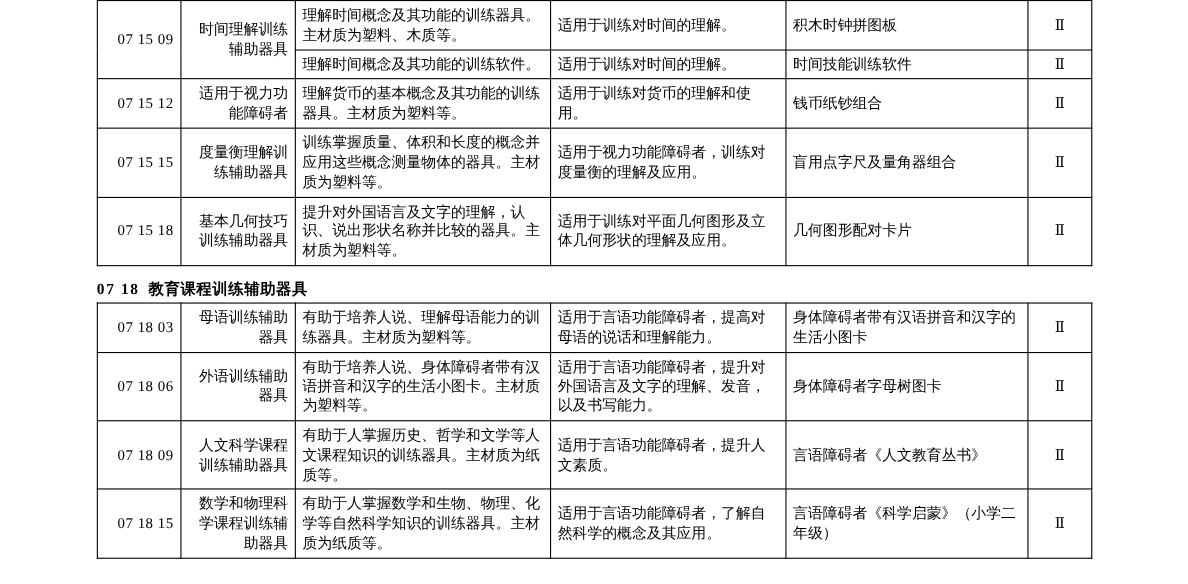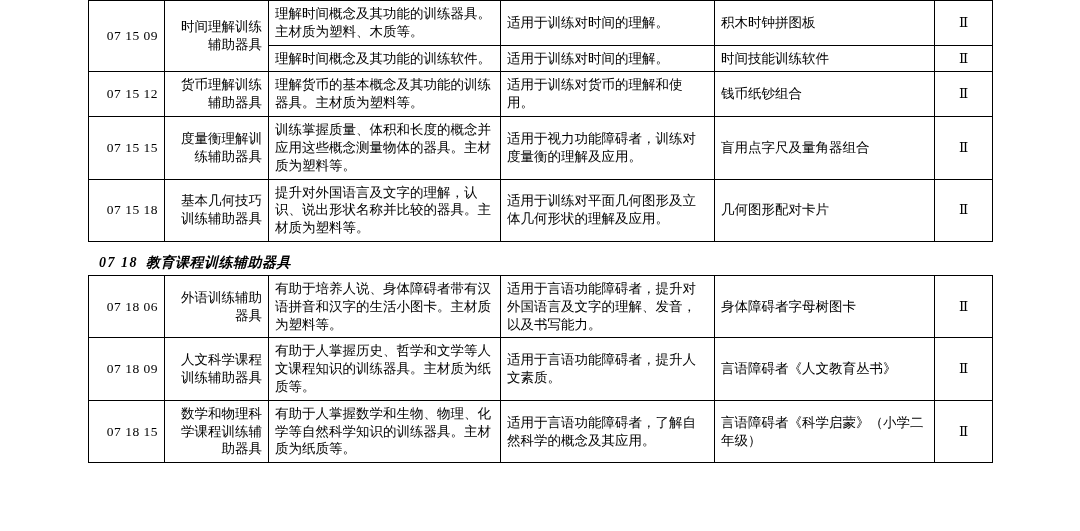--- a/index.html
+++ b/index.html
@@ -59,25 +59,24 @@
   .class-cell {
     text-align: center;
   }
   .hdr td {
     text-align: center;
     font-weight: normal;
     letter-spacing: 3px;
     padding: 3px 4px;
   }
   .section-title {
-    margin: 12px 0 3px 11px;
+    margin: 12px 0 3px 0;
     font-size: 14px;
     font-weight: bold;
     letter-spacing: 0.5px;
-    font-style: italic;
   }
   .section-title .sec-code {
     letter-spacing: 1.5px;
     margin-right: 8px;
   }
   .topcut {
     
   }
 </style>
 </head>
@@ -104,21 +103,21 @@
         <td class="class-cell">Ⅱ</td>
       </tr>
       <tr>
         <td class="desc-cell">理解时间概念及其功能的训练软件。</td>
         <td class="use-cell">适用于训练对时间的理解。</td>
         <td class="sample-cell">时间技能训练软件</td>
         <td class="class-cell">Ⅱ</td>
       </tr>
       <tr>
         <td class="code-cell">07 15 12</td>
-        <td class="name-cell">货币理解训练辅助器具</td>
+        <td class="name-cell">适用于视力功能障碍者</td>
         <td class="desc-cell">理解货币的基本概念及其功能的训练器具。主材质为塑料等。</td>
         <td class="use-cell">适用于训练对货币的理解和使用。</td>
         <td class="sample-cell">钱币纸钞组合</td>
         <td class="class-cell">Ⅱ</td>
       </tr>
       <tr>
         <td class="code-cell">07 15 15</td>
         <td class="name-cell">度量衡理解训练辅助器具</td>
         <td class="desc-cell">训练掌握质量、体积和长度的概念并应用这些概念测量物体的器具。主材质为塑料等。</td>
         <td class="use-cell">适用于视力功能障碍者，训练对度量衡的理解及应用。</td>
@@ -144,20 +143,28 @@
     <colgroup>
       <col class="c-code">
         <col class="c-name">
         <col class="c-desc">
         <col class="c-use">
         <col class="c-sample">
         <col class="c-class">
     </colgroup>
     <tbody>
       <tr>
+        <td class="code-cell">07 18 03</td>
+        <td class="name-cell">母语训练辅助器具</td>
+        <td class="desc-cell">有助于培养人说、理解母语能力的训练器具。主材质为塑料等。</td>
+        <td class="use-cell">适用于言语功能障碍者，提高对母语的说话和理解能力。</td>
+        <td class="sample-cell">身体障碍者带有汉语拼音和汉字的生活小图卡</td>
+        <td class="class-cell">Ⅱ</td>
+      </tr>
+      <tr>
         <td class="code-cell">07 18 06</td>
         <td class="name-cell">外语训练辅助器具</td>
         <td class="desc-cell">有助于培养人说、身体障碍者带有汉语拼音和汉字的生活小图卡。主材质为塑料等。</td>
         <td class="use-cell">适用于言语功能障碍者，提升对外国语言及文字的理解、发音，以及书写能力。</td>
         <td class="sample-cell">身体障碍者字母树图卡</td>
         <td class="class-cell">Ⅱ</td>
       </tr>
       <tr>
         <td class="code-cell">07 18 09</td>
         <td class="name-cell">人文科学课程训练辅助器具</td>

